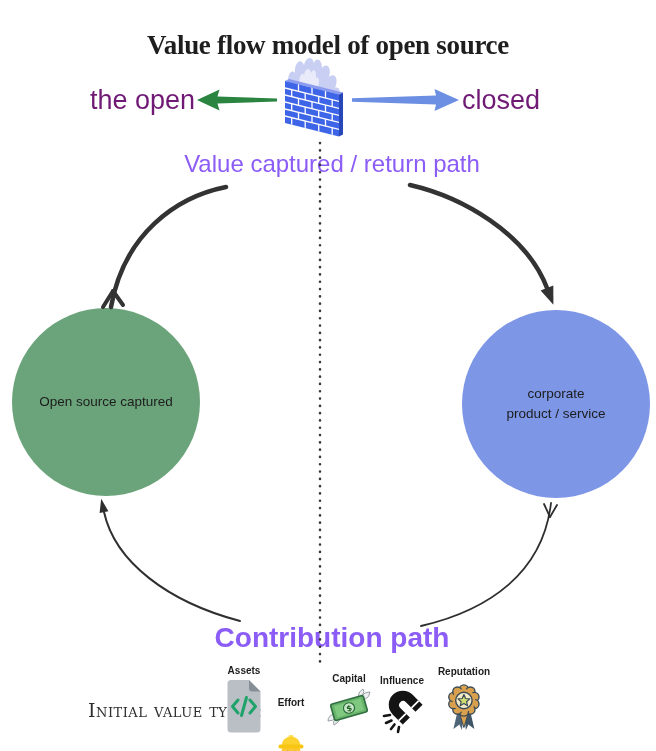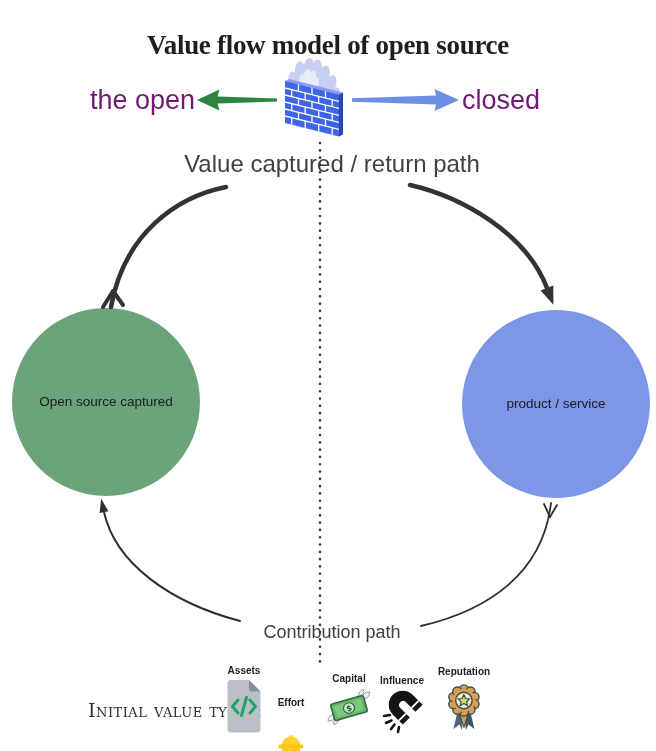--- a/index.html
+++ b/index.html
@@ -11,24 +11,24 @@
     position:absolute;left:0;right:0;top:12px;text-align:center;
     font-family:Liberation Serif, serif;font-weight:800;font-size:27px;
     color:#1e1e1e;letter-spacing:-0.3px;margin-top:18px;
   }
   .side-label{
     position:absolute;top:84px;font-size:27px;line-height:32px;color:#701a75;
   }
   .side-label.open{right:461px;}
   .side-label.closed{left:462px;}
   .flow-label{
-    position:absolute;left:8px;right:0;text-align:center;color:#404040;
+    position:absolute;left:8px;right:0;text-align:center;color:#8b5cf6;
   }
   .flow-label.top{top:150px;font-size:24px;}
-  .flow-label.bottom{top:622px;font-size:18px;}
+  .flow-label.bottom{top:622px;font-size:28px;font-weight:bold;}
   .circle{
     position:absolute;width:188px;height:188px;border-radius:50%;
     display:flex;align-items:center;justify-content:center;text-align:center;
   }
   .circle.left{left:12px;top:308px;background:#6BA47B;}
   .circle.right{left:462px;top:310px;background:#7D96E6;}
   .circle .lbl{font-size:13.5px;line-height:20px;color:#1c1c1c;}
   #overlay{position:absolute;left:0;top:0;pointer-events:none;}
   #firewall{position:absolute;left:281px;top:55px;}
   .legend-title{
@@ -96,20 +96,21 @@
   <div class="side-label closed">closed</div>
 
   <div class="flow-label top">Value captured / return path</div>
   <div class="flow-label bottom">Contribution path</div>
 
   <div class="circle left">
     <div class="lbl">Open source captured</div>
   </div>
   <div class="circle right">
     <div class="lbl">
+      <div>corporate</div>
       <div>product / service</div>
     </div>
   </div>
 
   <svg id="overlay" width="656" height="751" viewBox="0 0 656 751">
 
     <polygon points="197,100 219.5,89.5 217.5,96.5 277,98.6 277,101.4 217.5,103.5 219.5,110.5" fill="#2B8540"></polygon>
     <polygon points="459,100 434.5,89 436,95.5 352,98.3 352,101.7 436,104.5 434.5,111" fill="#6C8EE3"></polygon>
 
     <line x1="320" y1="143" x2="320" y2="663" stroke="#3a3a3a" stroke-width="2.6" stroke-linecap="round" stroke-dasharray="0.1 7.2"></line>

